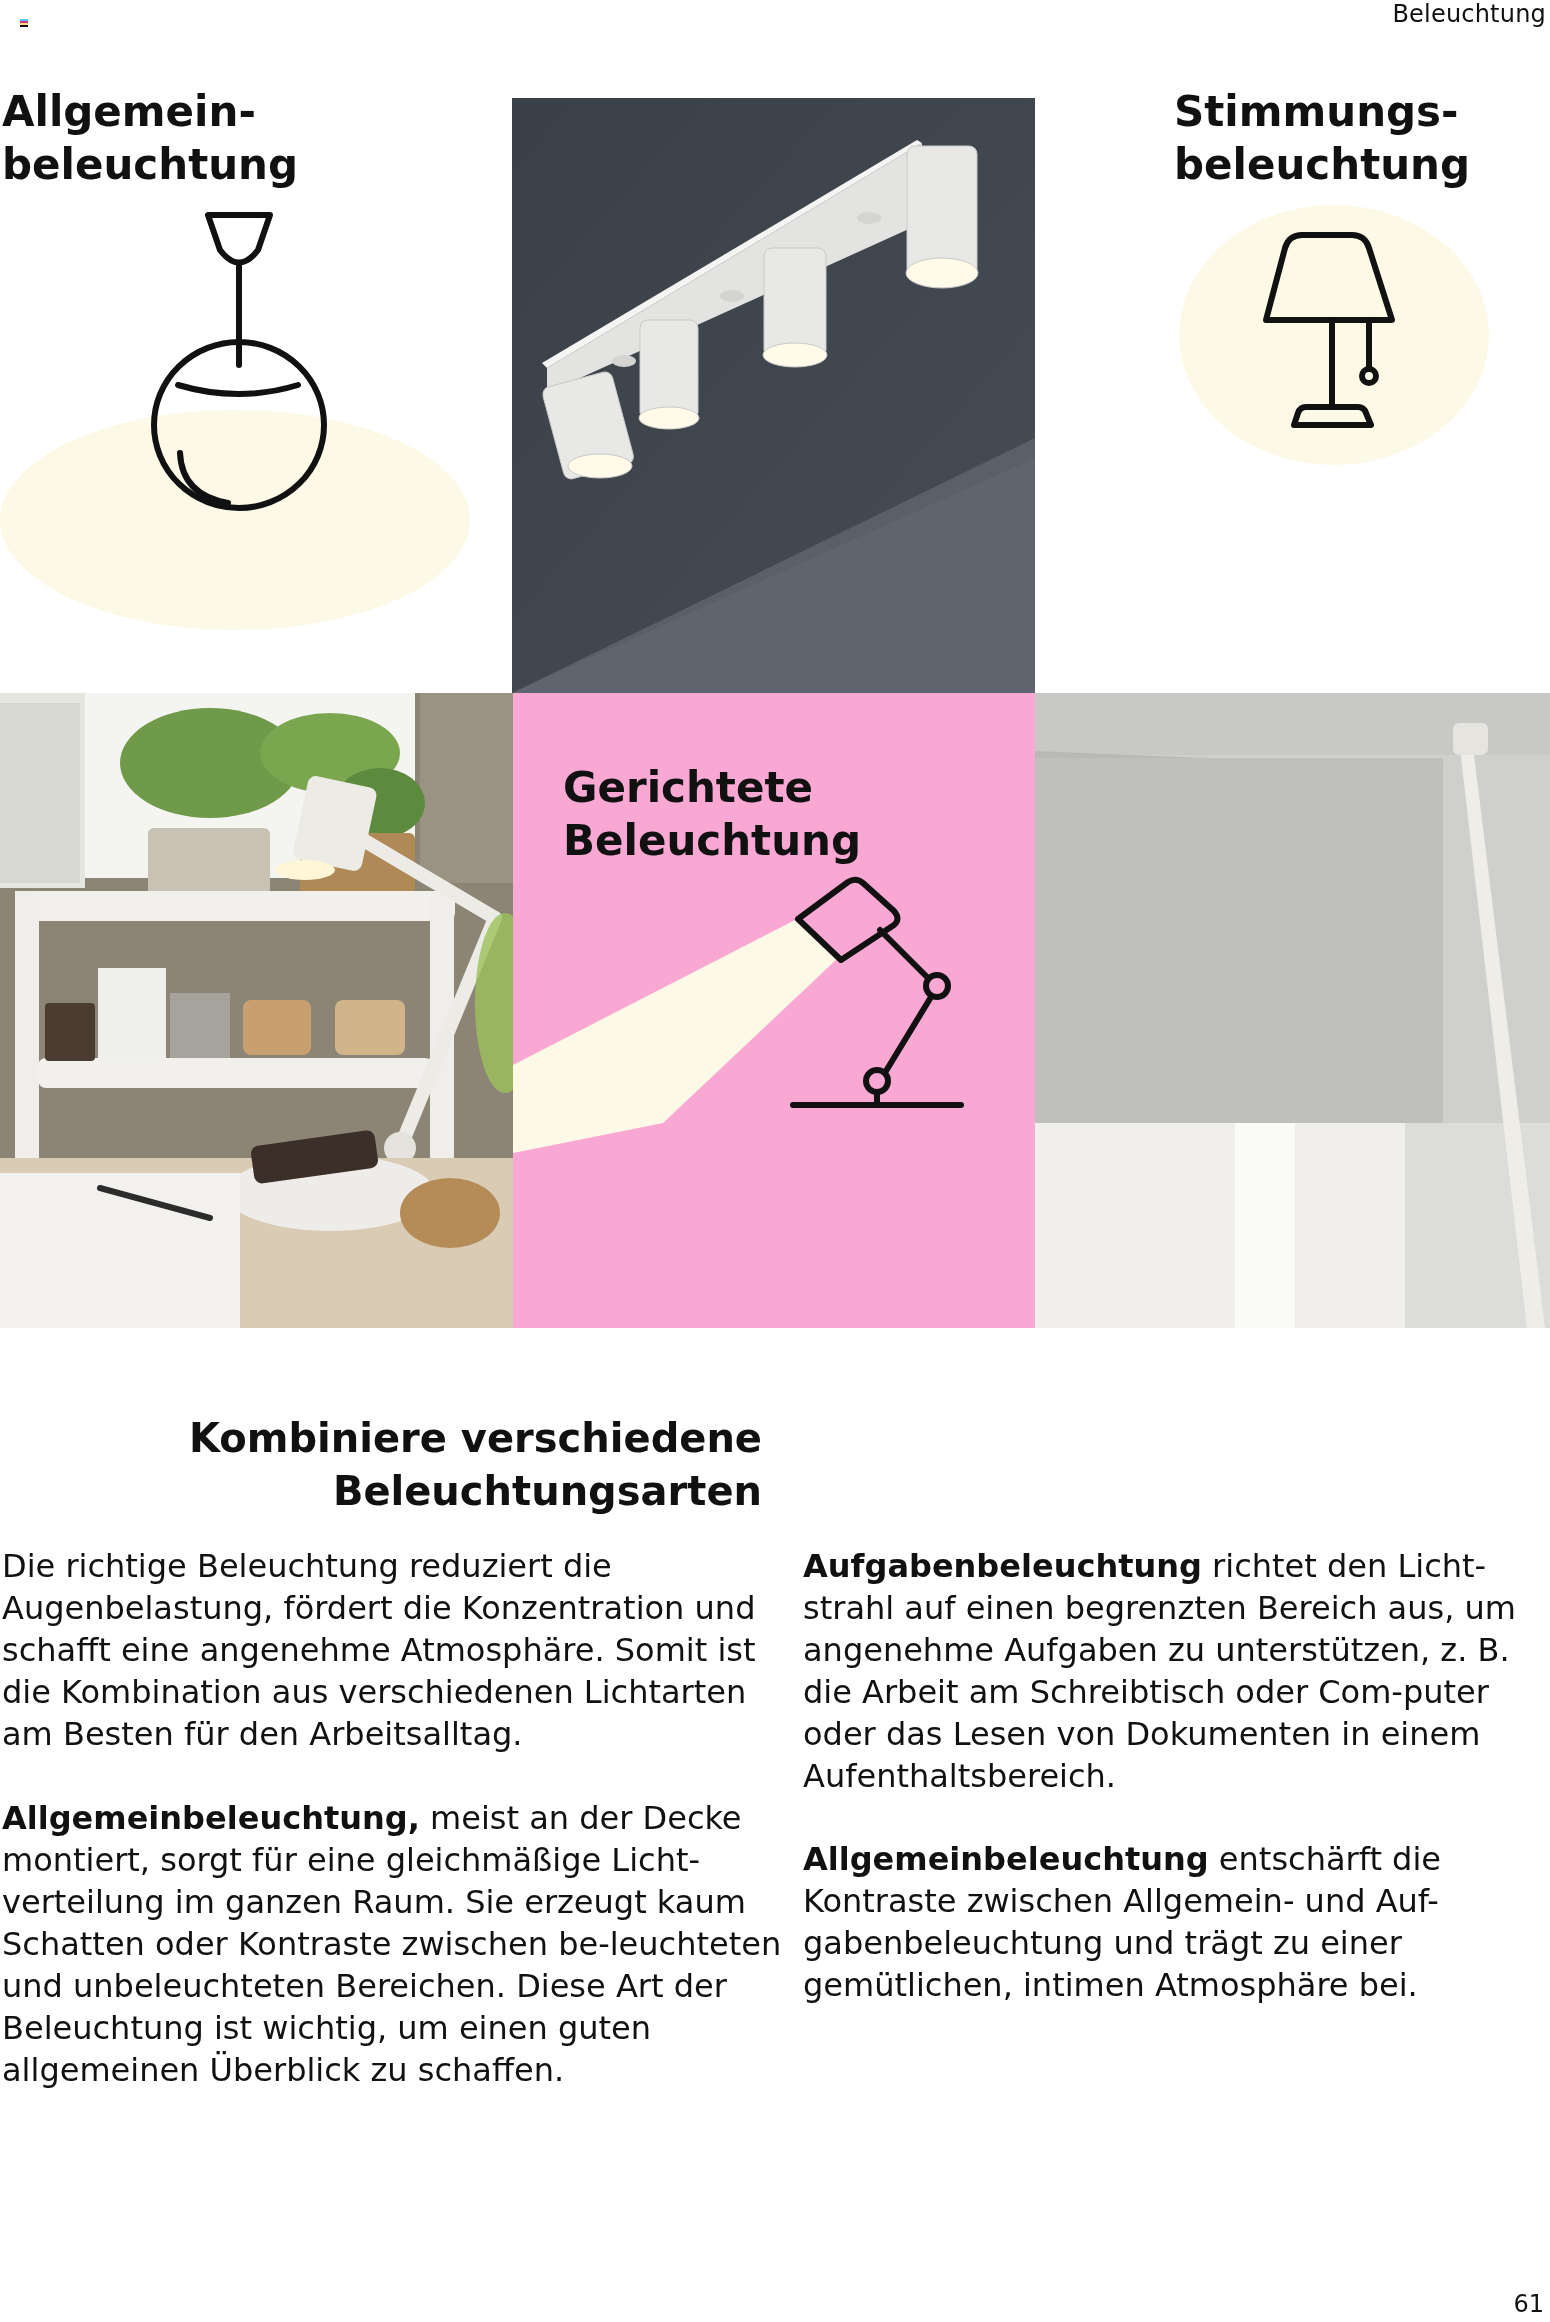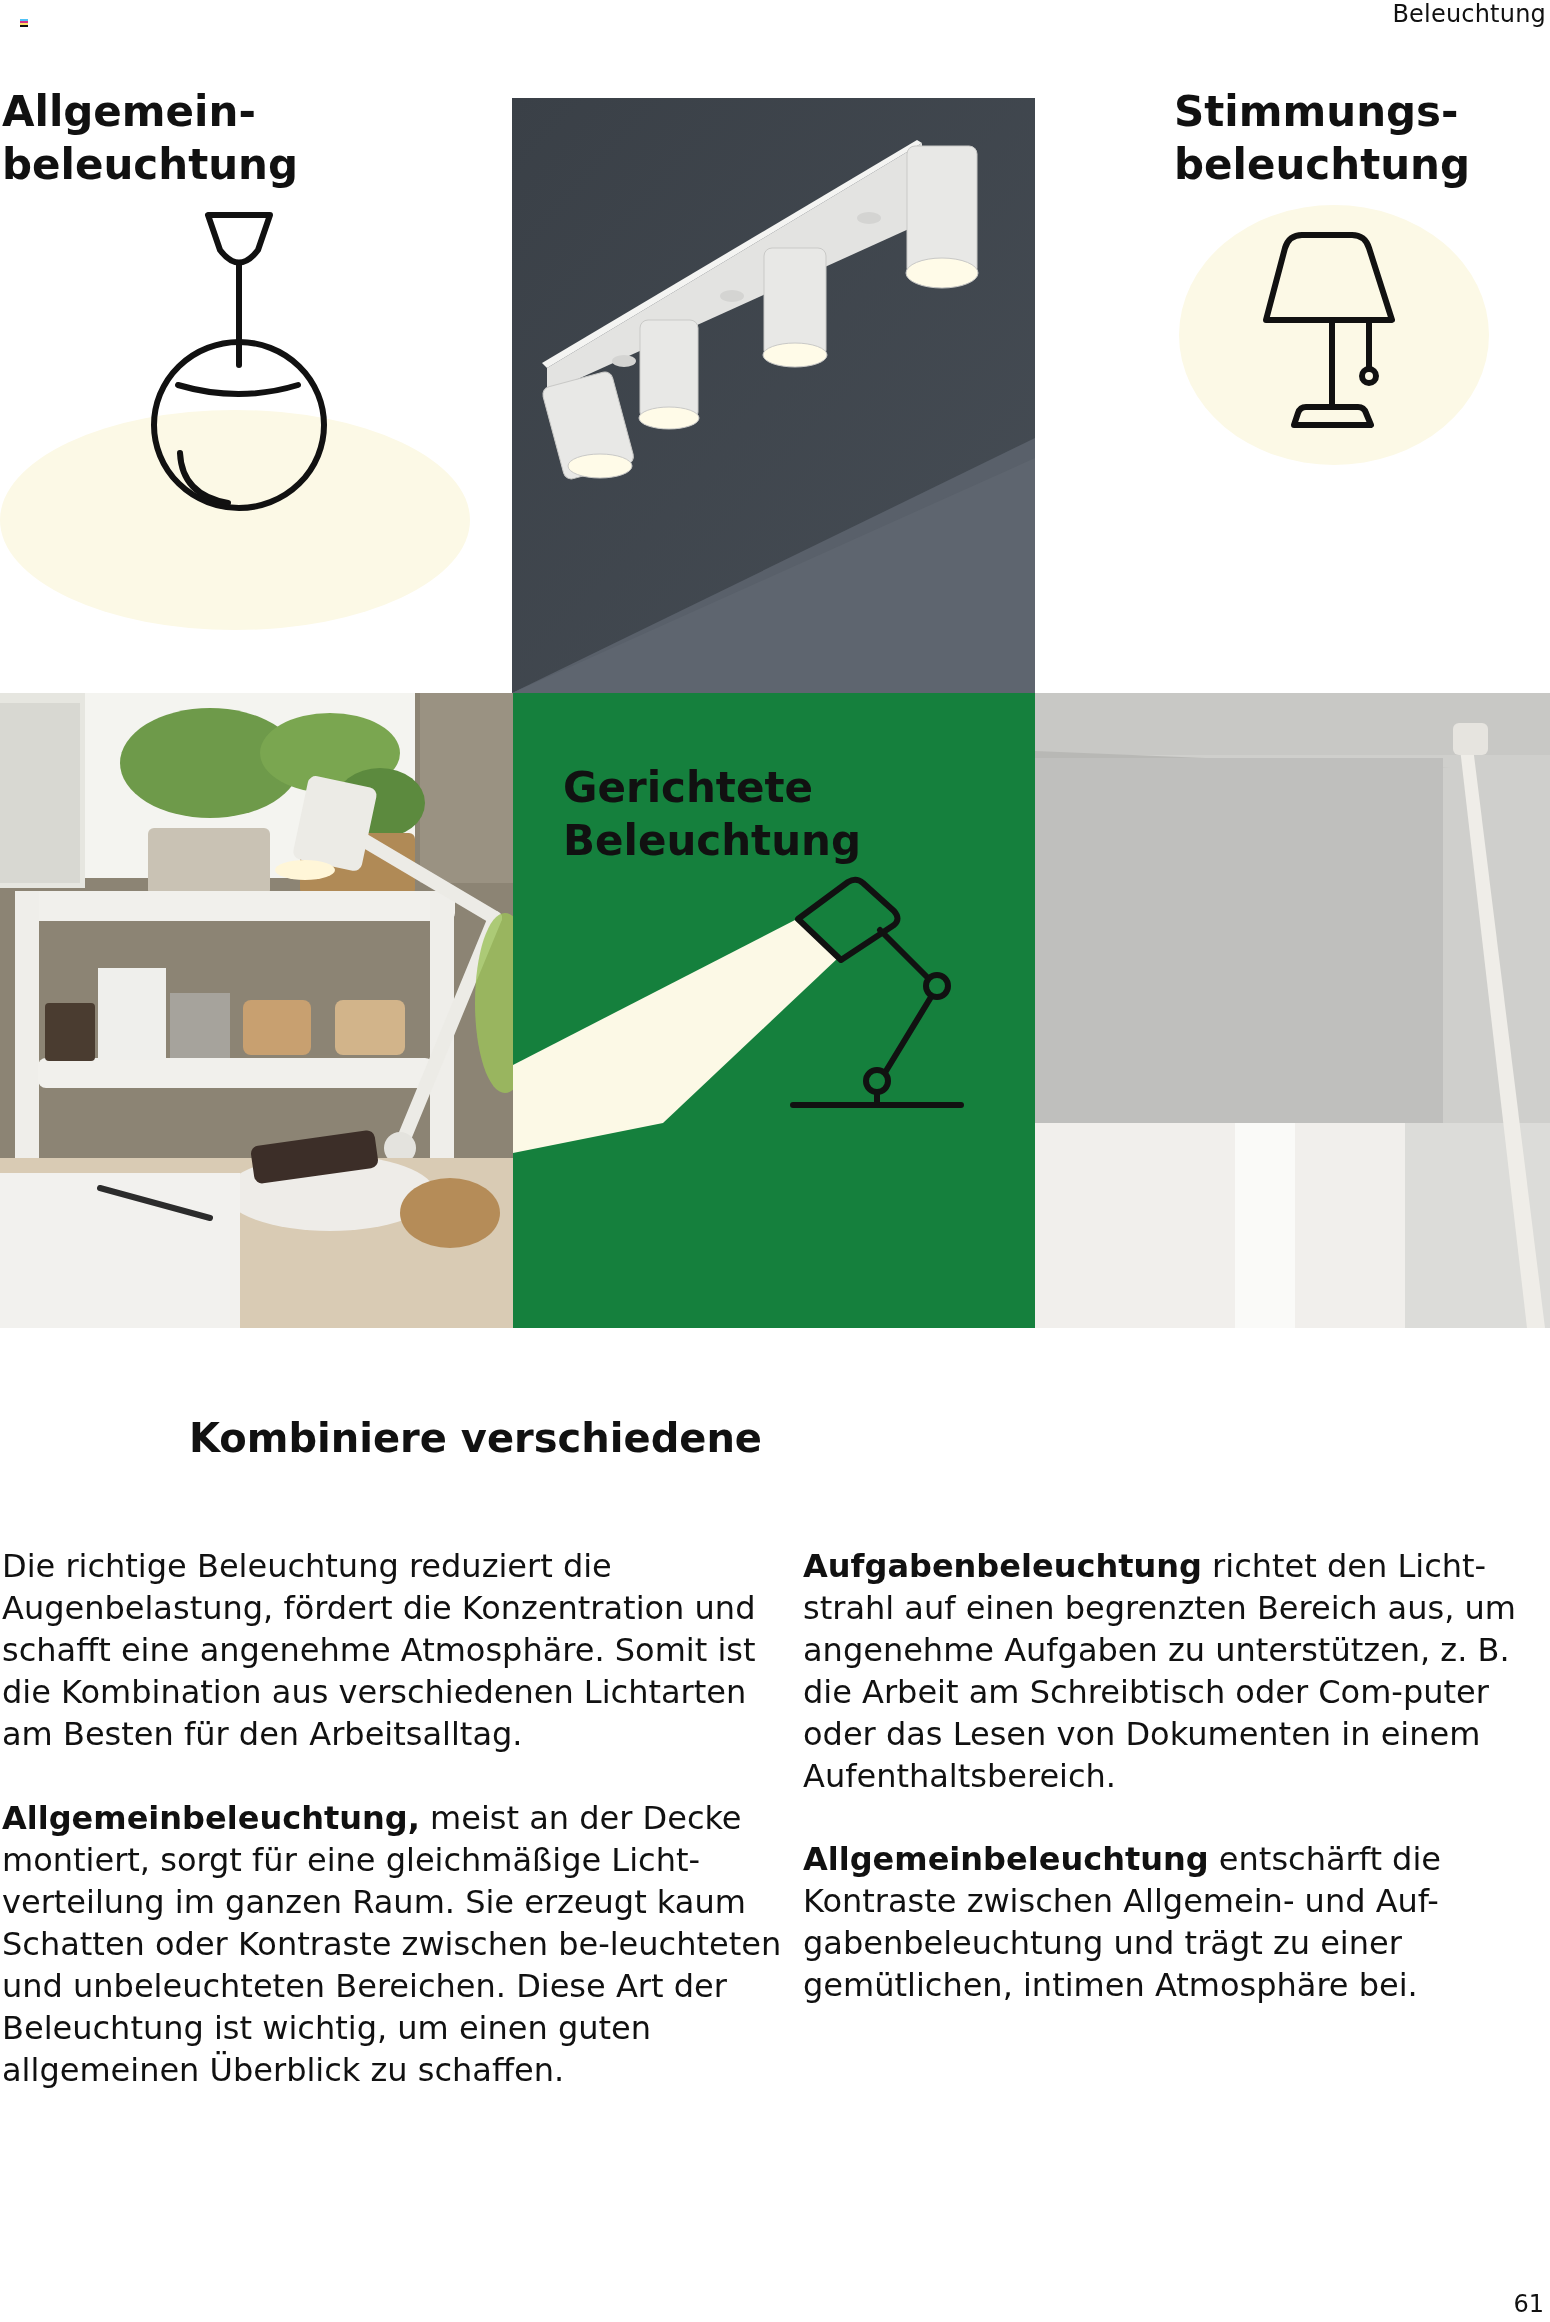--- a/index.html
+++ b/index.html
@@ -125,21 +125,21 @@
     <rect x="0" y="465" width="513" height="170" fill="#d9cbb4"></rect>
     <ellipse cx="330" cy="500" rx="105" ry="38" fill="#eeece8"></ellipse>
     <rect x="252" y="445" width="125" height="38" rx="8" fill="#3c2e28" transform="rotate(-8 314 464)"></rect>
     <rect x="0" y="480" width="240" height="155" fill="#f2f1ee"></rect>
     <line x1="100" y1="495" x2="210" y2="525" stroke="#2c2c2c" stroke-width="6" stroke-linecap="round"></line>
     <ellipse cx="450" cy="520" rx="50" ry="35" fill="#b58c58"></ellipse>
     <ellipse cx="505" cy="310" rx="30" ry="90" fill="#9cc25a" opacity="0.8"></ellipse>
   </svg>
 </div>
 
-<div class="abs tile" style="left:513px;top:693px;width:522px;height:635px;background:#15803d;">
+<div class="abs tile" style="left:513px;top:693px;width:522px;height:635px;background:#f9a8d4;">
   <h2 class="tile-title abs" style="left:50px;top:68px;">
     <span>Gerichtete</span><br>
     <span>Beleuchtung</span>
   </h2>
   <svg class="abs" style="left:0;top:0" width="522" height="635">
     <polygon points="282,227 325,265 150,430 0,460 0,372" fill="#fcf9e6"></polygon>
     <g fill="none" stroke="#111" stroke-width="6" stroke-linejoin="round" stroke-linecap="round">
       <path d="M285 226 L335 189 Q343 184 350 190 L381 218 Q388 226 381 232 L328 267 Z"></path>
       <line x1="367" y1="237" x2="415" y2="285"></line>
       <circle cx="424" cy="293" r="11"></circle>
@@ -160,20 +160,21 @@
     <rect x="0" y="430" width="515" height="205" fill="#f1efec"></rect>
     <rect x="200" y="430" width="60" height="205" fill="#fafaf8"></rect>
     <rect x="370" y="430" width="145" height="205" fill="#dcdcd9"></rect>
     <polygon points="423,38 436,38 510,635 492,635" fill="#efede8"></polygon>
     <rect x="418" y="30" width="35" height="32" rx="6" fill="#e6e4df"></rect>
   </svg>
 </div>
 
 <h1 class="abs section-title">
   <span>Kombiniere verschiedene</span><br>
+  <span>Beleuchtungsarten</span>
 </h1>
 
 <p class="abs para col-left" style="top:1545px;">Die richtige Beleuchtung reduziert die Augenbelastung, fördert die Konzentration und schafft eine angenehme Atmosphäre. Somit ist die Kombination aus verschiedenen Lichtarten am Besten für den Arbeitsalltag.</p>
 
 <p class="abs para col-left" style="top:1797px;"><b>Allgemeinbeleuchtung,</b><span> meist an der Decke montiert, sorgt für eine gleichmäßige Licht-verteilung im ganzen Raum. Sie erzeugt kaum Schatten oder Kontraste zwischen be-leuchteten und unbeleuchteten Bereichen. Diese Art der Beleuchtung ist wichtig, um einen guten allgemeinen Überblick zu schaffen.</span></p>
 
 <p class="abs para col-right" style="top:1545px;"><b>Aufgabenbeleuchtung</b><span> richtet den Licht-strahl auf einen begrenzten Bereich aus, um angenehme Aufgaben zu unterstützen, z. B. die Arbeit am Schreibtisch oder Com-puter oder das Lesen von Dokumenten in einem Aufenthaltsbereich.</span></p>
 
 <p class="abs para col-right" style="top:1838px;"><b>Allgemeinbeleuchtung</b><span> entschärft die Kontraste zwischen Allgemein- und Auf-gabenbeleuchtung und trägt zu einer gemütlichen, intimen Atmosphäre bei.</span></p>
 

